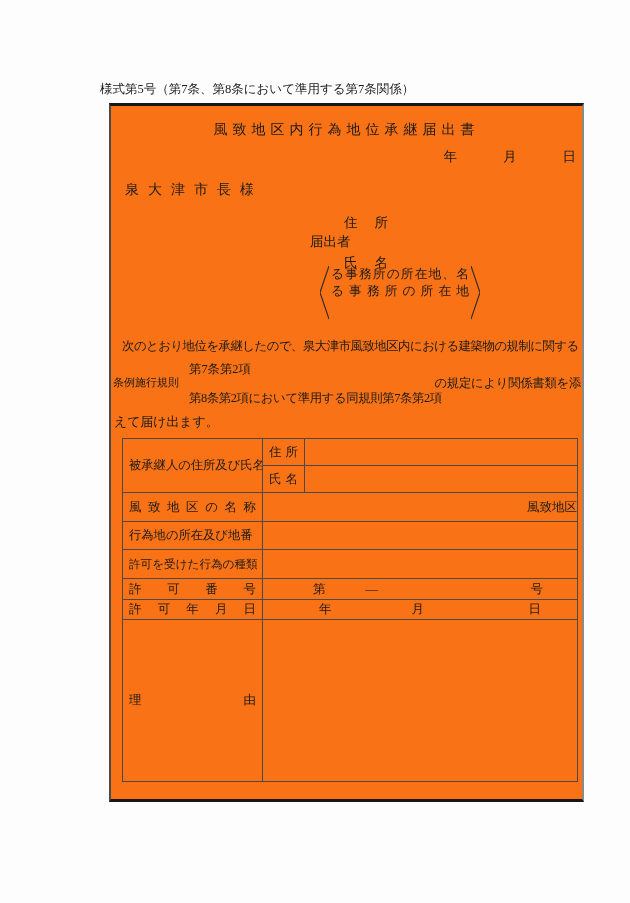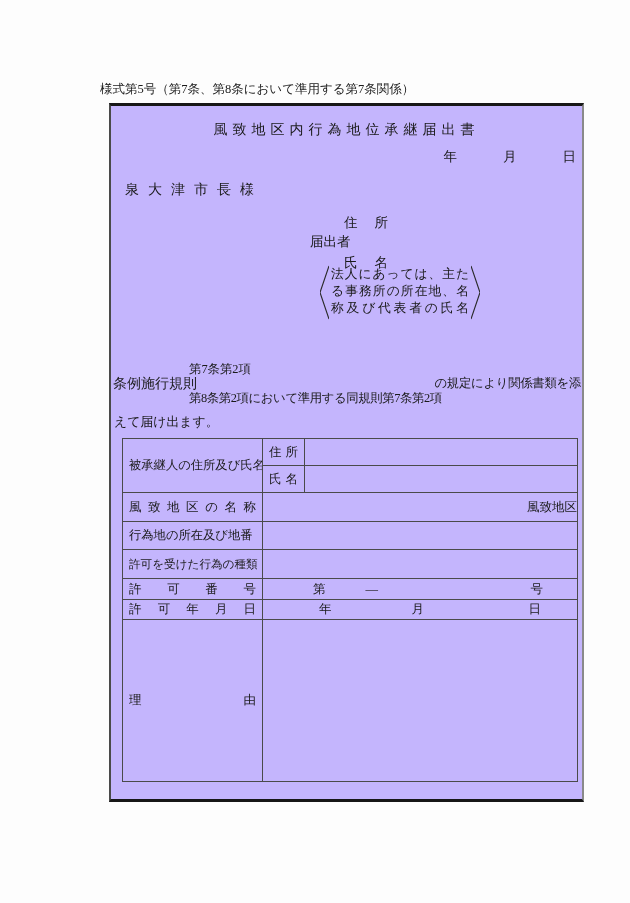--- a/index.html
+++ b/index.html
@@ -10,21 +10,21 @@
   }
   .page { position:relative; width:630px; height:903px; background:#fdfdfd; overflow:hidden;margin-left:32px; }
 
   .form-note {
     position:absolute; left:68px; top:81px;
     font-size:12.5px; white-space:nowrap;
   }
 
   .form-box {
     position:absolute; left:77px; top:103px; width:475px; height:699px;
-    box-sizing:border-box; background:#c4b5fd;
+    box-sizing:border-box; background:#f97316;
     border-left:2px solid #4a4a4a; border-right:2px solid #8a8a8a;
     border-top:3px solid #171717; border-bottom:3px solid #171717;
   }
   .form-box > div, .form-box > table { position:absolute; }
 
   .form-title {
     left:0; right:0; top:15px; text-align:center;
     font-size:14px; letter-spacing:5px; white-space:nowrap;
   }
   .date-line {
@@ -47,21 +47,21 @@
   }
   .corp-note svg { flex:0 0 9px; height:55px; }
   .corp-note-text { flex:1 1 auto; padding:1px 2px 0 2px; }
   .corp-note-text div {
     font-size:12.8px; line-height:17px;
     text-align:justify; text-align-last:justify;
   }
 
   .para-opening  { left:11px; top:232px; font-size:12.4px; letter-spacing:-0.5px; white-space:nowrap; }
   .clause-top    { left:78px; top:255px; font-size:12.4px; white-space:nowrap; }
-  .rule-name     { left:2px;  top:269px; font-size:14px; white-space:nowrap; }
+  .rule-name     { left:2px;  top:269px; font-size:11px; white-space:nowrap; }
   .clause-suffix { right:1px; top:269px; font-size:12.4px; letter-spacing:-0.3px; white-space:nowrap; }
   .clause-bottom { left:78px; top:284px; font-size:12.4px; letter-spacing:-0.4px; white-space:nowrap; }
   .closing       { left:3px;  top:308px; font-size:12.9px; white-space:nowrap; }
 
   table.notif-table {
     left:11px; top:332px; width:455px;
     border-collapse:collapse; table-layout:fixed;
     font-size:12.5px;
   }
   .notif-table td { border:1px solid #4a4a4a; padding:0; vertical-align:middle; overflow:hidden; }
@@ -107,29 +107,29 @@
 
     <div class="submitter-address-label">住所</div>
     <div class="submitter-label">届出者</div>
     <div class="submitter-name-label">氏名</div>
 
     <div class="corp-note">
       <svg viewBox="0 0 9 55">
         <polyline points="9,1 0,27.5 9,54" fill="none" stroke="#2a2a2a" stroke-width="1.1"></polyline>
       </svg>
       <div class="corp-note-text">
-        <div>法人にあっては、主た</div>
         <div>る事務所の所在地、名</div>
-        <div>称及び代表者の氏名</div>
+        <div>る事務所の所在地</div>
       </div>
       <svg viewBox="0 0 9 55">
         <polyline points="0,1 9,27.5 0,54" fill="none" stroke="#2a2a2a" stroke-width="1.1"></polyline>
       </svg>
     </div>
 
+    <div class="para-opening">次のとおり地位を承継したので、泉大津市風致地区内における建築物の規制に関する</div>
     <div class="clause-top">第7条第2項</div>
     <div class="rule-name">条例施行規則</div>
     <div class="clause-suffix">の規定により関係書類を添</div>
     <div class="clause-bottom">第8条第2項において準用する同規則第7条第2項</div>
     <div class="closing">えて届け出ます。</div>
 
     <table class="notif-table">
       <colgroup>
           <col style="width:140px">
           <col style="width:42px">

